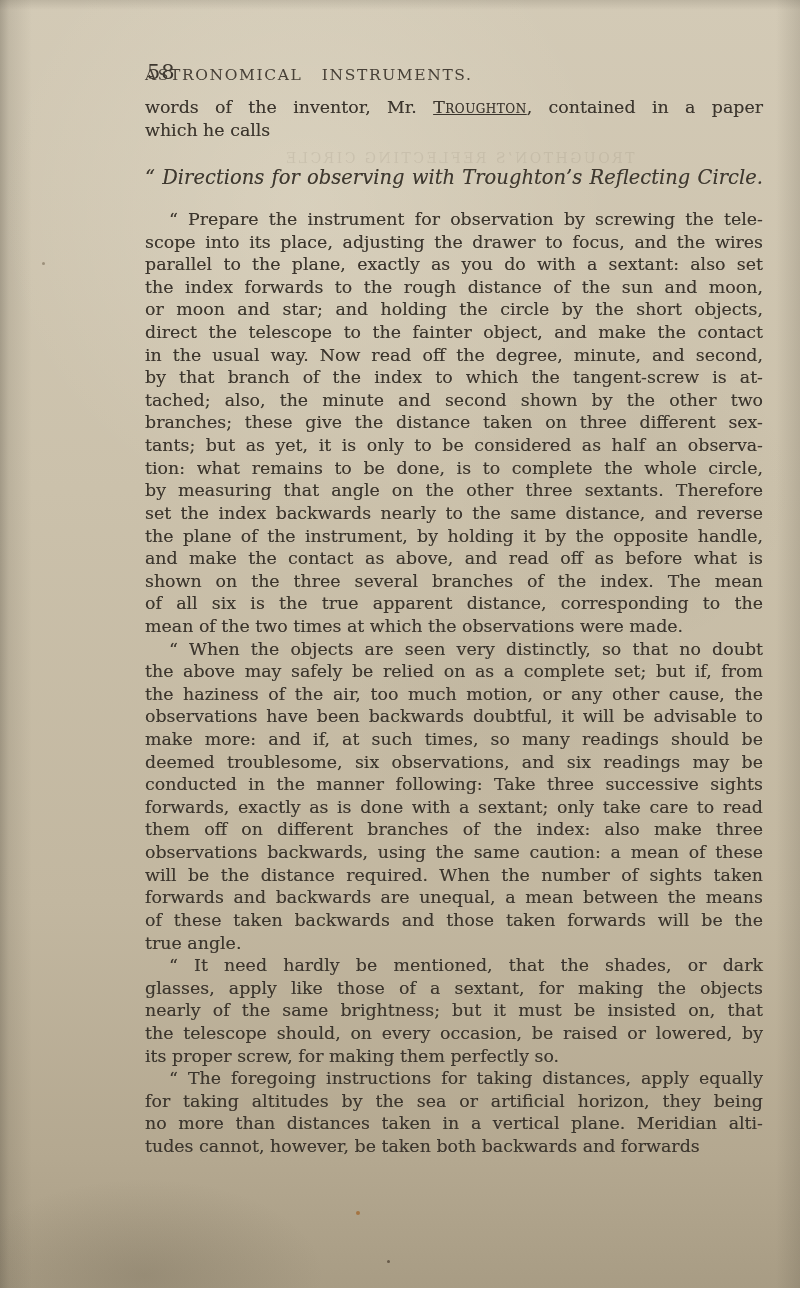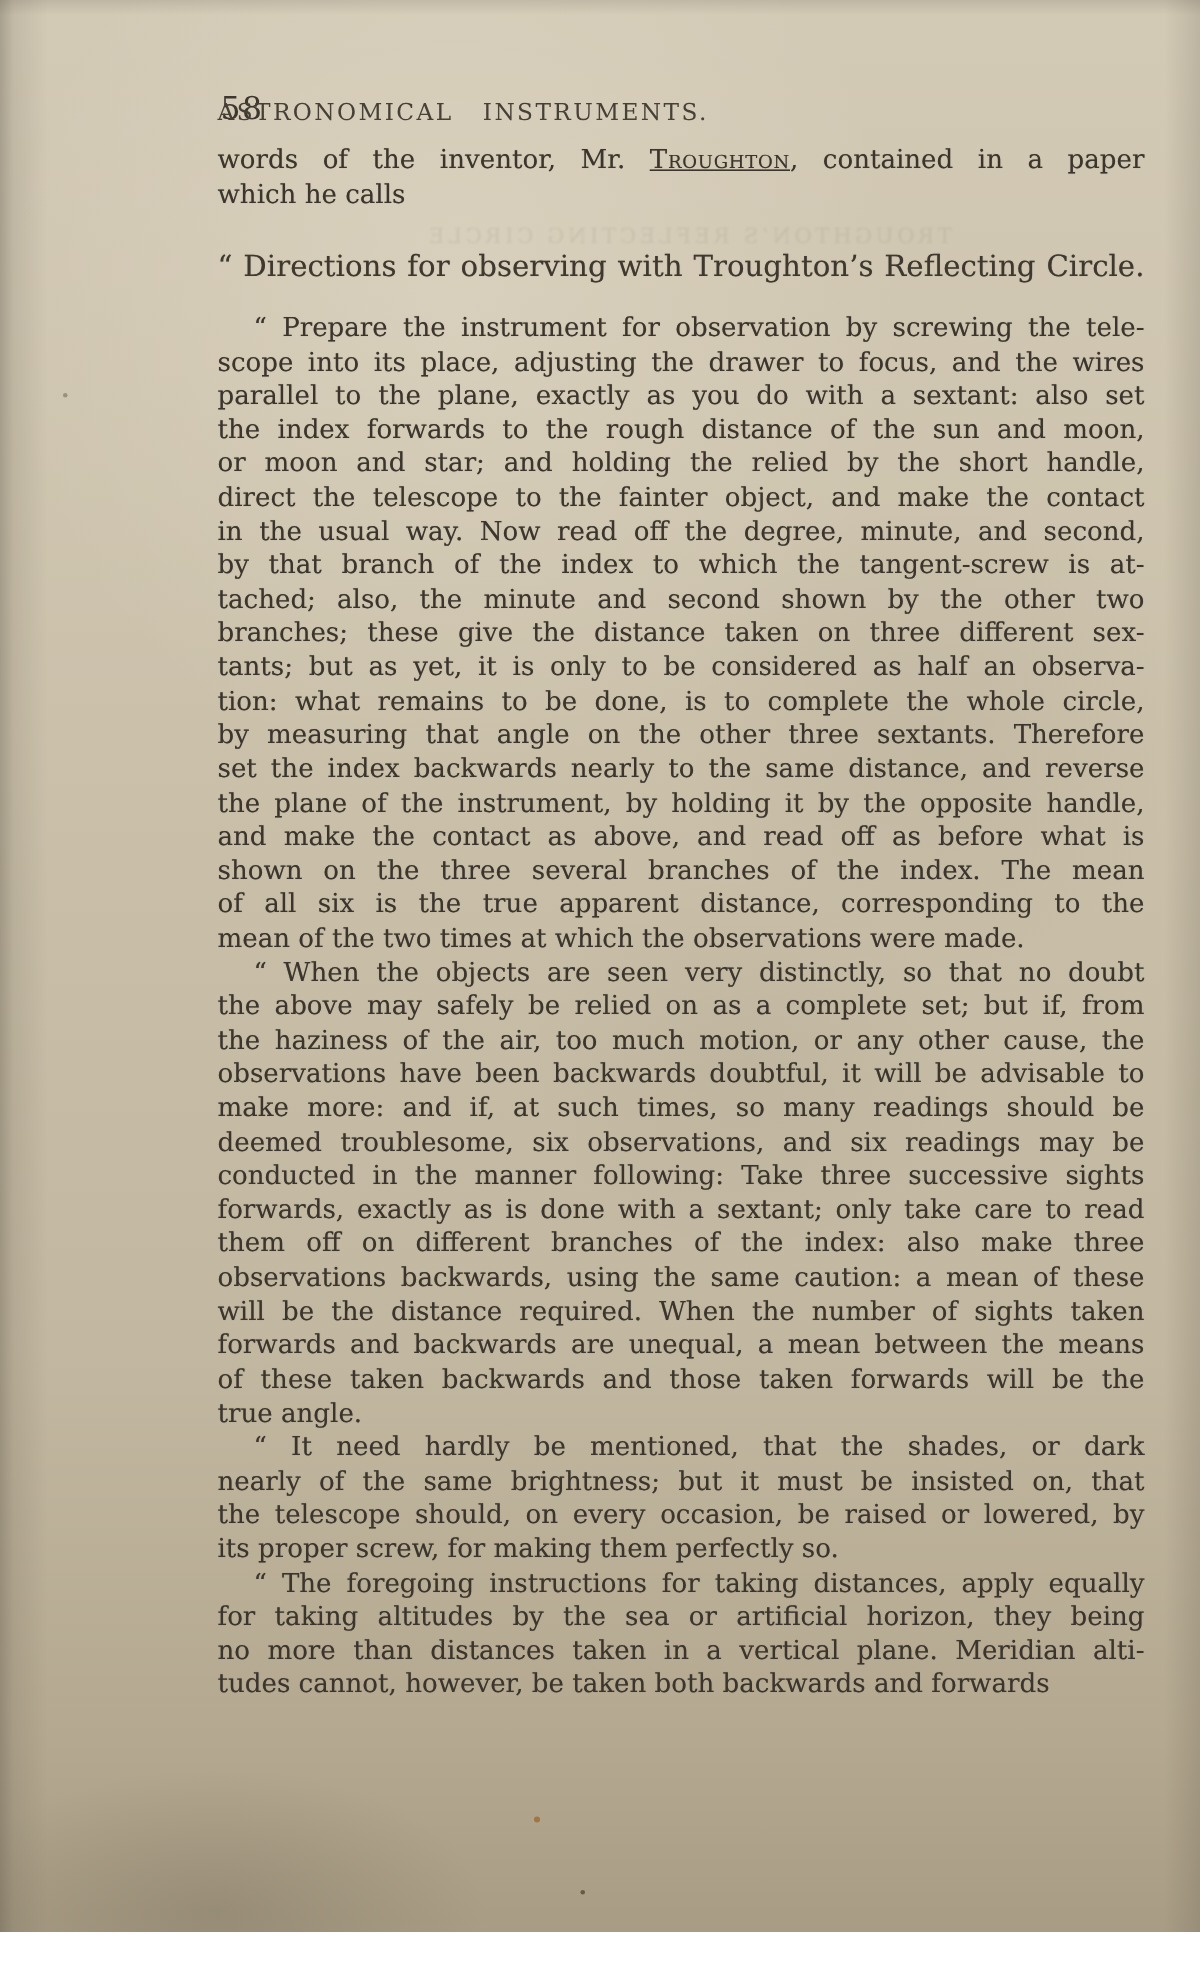--- a/index.html
+++ b/index.html
@@ -51,20 +51,21 @@
     text-align-last: justify;
     color: #3b352d;
     text-shadow: 0 0 0.5px rgba(59,53,45,0.45);
   }
   .plast { text-align-last: left; }
   .pfirst { text-indent: 24px; }
   .intro { position: absolute; top: 96px; left: 0; right: 0; }
   .sc { font-variant: small-caps; letter-spacing: 0.5px; text-decoration: underline; }
   .heading {
     position: absolute; top: 165px; left: 0; right: 0;
+    font-style: italic;
     font-size: 19.5px;
     height: 26px; line-height: 26px;
     color: #3e382f;
   }
   .bodytext { position: absolute; top: 208px; left: 0; right: 0; }
   .ghost {
     position: absolute;
     left: 150px; width: 618px;
     transform: scaleX(-1);
     opacity: 0.10;
@@ -100,21 +101,21 @@
       <div class="line plast">which he calls</div>
     </div>
 
     <div class="heading line">“ Directions for observing with Troughton’s Reflecting Circle.</div>
 
     <div class="bodytext">
         <div class="line pfirst">“ Prepare the instrument for observation by screwing the tele-</div>
         <div class="line">scope into its place, adjusting the drawer to focus, and the wires</div>
         <div class="line">parallel to the plane, exactly as you do with a sextant: also set</div>
         <div class="line">the index forwards to the rough distance of the sun and moon,</div>
-        <div class="line">or moon and star; and holding the relied by the short handle,</div>
+        <div class="line">or moon and star; and holding the circle by the short objects,</div>
         <div class="line">direct the telescope to the fainter object, and make the contact</div>
         <div class="line">in the usual way. Now read off the degree, minute, and second,</div>
         <div class="line">by that branch of the index to which the tangent-screw is at-</div>
         <div class="line">tached; also, the minute and second shown by the other two</div>
         <div class="line">branches; these give the distance taken on three different sex-</div>
         <div class="line">tants; but as yet, it is only to be considered as half an observa-</div>
         <div class="line">tion: what remains to be done, is to complete the whole circle,</div>
         <div class="line">by measuring that angle on the other three sextants. Therefore</div>
         <div class="line">set the index backwards nearly to the same distance, and reverse</div>
         <div class="line">the plane of the instrument, by holding it by the opposite handle,</div>
@@ -130,20 +131,21 @@
         <div class="line">deemed troublesome, six observations, and six readings may be</div>
         <div class="line">conducted in the manner following: Take three successive sights</div>
         <div class="line">forwards, exactly as is done with a sextant; only take care to read</div>
         <div class="line">them off on different branches of the index: also make three</div>
         <div class="line">observations backwards, using the same caution: a mean of these</div>
         <div class="line">will be the distance required. When the number of sights taken</div>
         <div class="line">forwards and backwards are unequal, a mean between the means</div>
         <div class="line">of these taken backwards and those taken forwards will be the</div>
         <div class="line plast">true angle.</div>
         <div class="line pfirst">“ It need hardly be mentioned, that the shades, or dark</div>
+        <div class="line">glasses, apply like those of a sextant, for making the objects</div>
         <div class="line">nearly of the same brightness; but it must be insisted on, that</div>
         <div class="line">the telescope should, on every occasion, be raised or lowered, by</div>
         <div class="line plast">its proper screw, for making them perfectly so.</div>
         <div class="line pfirst">“ The foregoing instructions for taking distances, apply equally</div>
         <div class="line">for taking altitudes by the sea or artificial horizon, they being</div>
         <div class="line">no more than distances taken in a vertical plane. Meridian alti-</div>
         <div class="line plast">tudes cannot, however, be taken both backwards and forwards</div>
       </div>
 
   </div>

